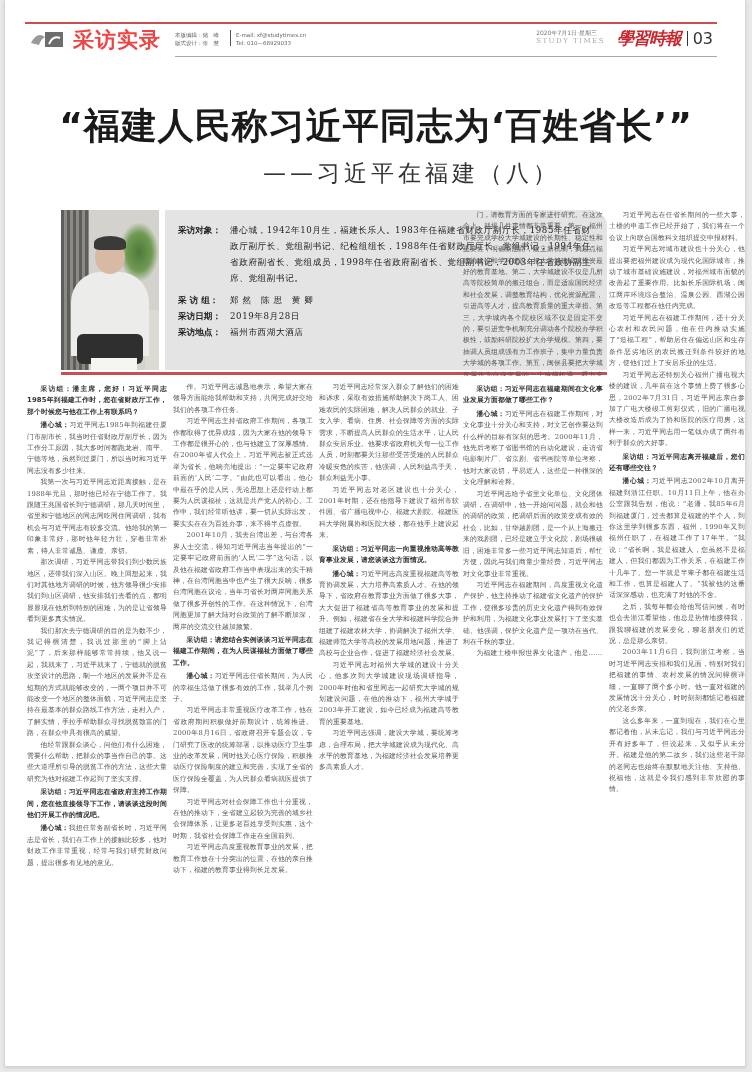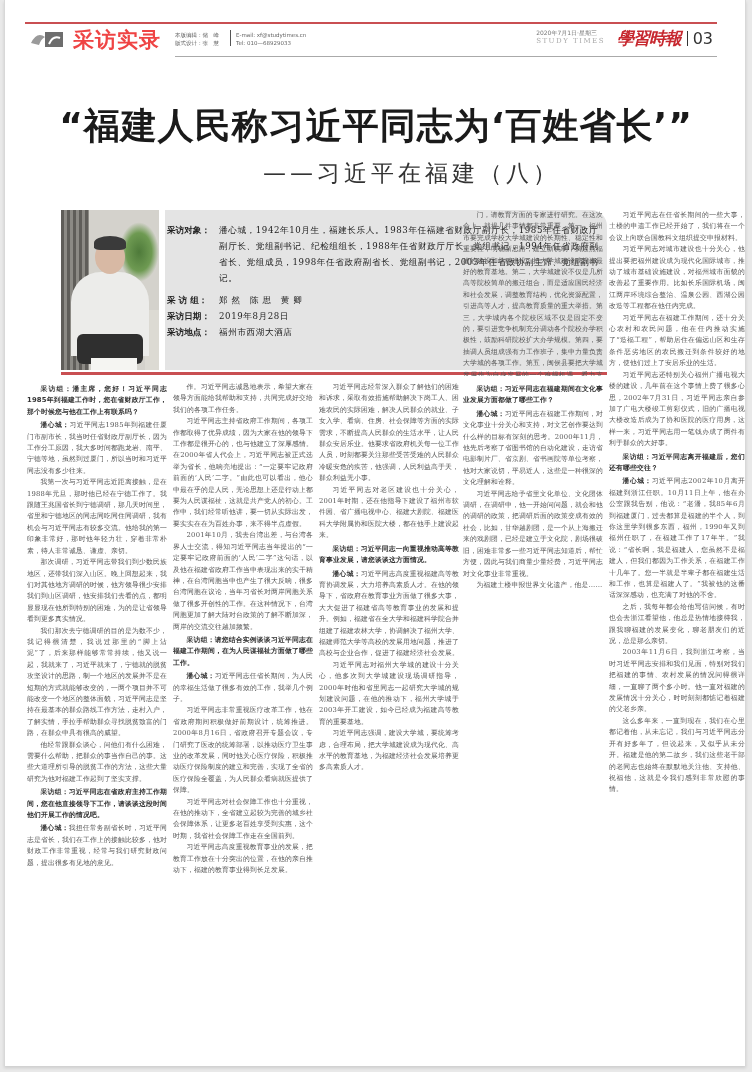--- a/index.html
+++ b/index.html
@@ -31,21 +31,21 @@
   
   .photo { position: absolute; left: 56px; top: 210px; width: 98px; height: 160px; overflow: hidden; background: #d4d2cc; }
   .photo .curtain { position: absolute; left: 0; top: 0; width: 28px; height: 160px; background: repeating-linear-gradient(90deg, #5f5d59 0 3px, #8c8a85 3px 6px); }
   .photo .plant { position: absolute; left: 58px; top: 12px; width: 40px; height: 60px; background: radial-gradient(ellipse at 50% 50%, #4e7a3a 0%, #6e9a52 45%, rgba(0,0,0,0) 70%); }
   .photo .head { position: absolute; left: 34px; top: 30px; width: 30px; height: 34px; border-radius: 50%; background: #d8b9a4; }
   .photo .hair { position: absolute; left: 33px; top: 26px; width: 32px; height: 14px; border-radius: 50% 50% 20% 20%; background: #3a3a3a; }
   .photo .body { position: absolute; left: 10px; top: 62px; width: 78px; height: 84px; border-radius: 30px 30px 0 0; background: #ececea; }
   .photo .legs { position: absolute; left: 16px; top: 124px; width: 66px; height: 30px; background: #2f2f2f; border-radius: 6px; }
   .photo .paper { position: absolute; left: 30px; top: 148px; width: 46px; height: 12px; background: #f5f5f2; }
   .photo .chair { position: absolute; left: 84px; top: 100px; width: 14px; height: 60px; background: #dcdad3; }
-  .info-box { position: absolute; left: 160px; top: 210px; width: 442px; height: 160px; background: #e4e4e4; border-radius: 0 16px 0 0; padding: 12px 2px; }
+  .info-box { position: absolute; left: 160px; top: 210px; width: 442px; height: 160px; background: #e4e4e4; border-radius: 0 16px 0 0; padding: 12px 13px; }
   .info-row { display: flex; font-size: 8.6px; line-height: 16px; color: #222; }
   .info-row .lbl { font-family: "DejaVu Sans", sans-serif; font-weight: bold; white-space: nowrap; width: 52px; }
   .info-row .val { flex: 1; letter-spacing: 0.6px; }
   .info-gap { height: 6px; }
   .info-redline { position: absolute; left: 56px; top: 372px; width: 546px; height: 3px; background: #c94f52; }
   
   .col { position: absolute; font-size: 6.8px; line-height: 11.4px; color: #555; text-align: justify; overflow: hidden; letter-spacing: 0.2px; }
   .col p { text-indent: 2em; }
   .col .q { font-family: "DejaVu Sans", sans-serif; font-weight: bold; color: #333; text-indent: 2em; margin: 2px 0; }
   .col .spk { font-family: "DejaVu Sans", sans-serif; font-weight: bold; color: #333; }
@@ -151,20 +151,21 @@
       <p>习近平同志对老区建设也十分关心，2001年时期，还在他指导下建设了福州市软件园、省广播电视中心、福建大剧院、福建医科大学附属协和医院大楼，都在他手上建设起来。</p>
       <p class="q">采访组：习近平同志一向重视推动高等教育事业发展，请您谈谈这方面情况。</p>
       <p><span class="spk">潘心城：</span><span>习近平同志高度重视福建高等教育协调发展，大力培养高素质人才。在他的领导下，省政府在教育事业方面做了很多大事，大大促进了福建省高等教育事业的发展和提升。例如，福建省在全大学和福建科学院合并组建了福建农林大学，协调解决了福州大学、福建师范大学等高校的发展用地问题，推进了高校与企业合作，促进了福建经济社会发展。</span></p>
       <p>习近平同志对福州大学城的建设十分关心，他多次到大学城建设现场调研指导，2000年时他和省里同志一起研究大学城的规划建设问题，在他的推动下，福州大学城于2003年开工建设，如今已经成为福建高等教育的重要基地。</p>
       <p>习近平同志强调，建设大学城，要统筹考虑，合理布局，把大学城建设成为现代化、高水平的教育基地，为福建经济社会发展培养更多高素质人才。</p>
     </div>
   <div class="col col4">
       <p class="q">采访组：习近平同志在福建期间在文化事业发展方面都做了哪些工作？</p>
       <p><span class="spk">潘心城：</span><span>习近平同志在福建工作期间，对文化事业十分关心和支持，对文艺创作要达到什么样的目标有深刻的思考。2000年11月，他先后考察了省图书馆的自动化建设，走访省电影制片厂、省京剧、省书画院等单位考察，他对大家说切，平易近人，这些是一种很深的文化理解和诠释。</span></p>
       <p>习近平同志给予省里文化单位、文化团体调研，在调研中，他一开始问问题，就会和他的调研的政策，把调研后面的政策变成有效的社会，比如，甘华越剧团，是一个从上海搬迁来的戏剧团，已经是建立于文化院，剧场很破旧，困难非常多一些习近平同志知道后，帮忙方便，因此与我们商量少量经费，习近平同志对文化事业非常重视。</p>
+      <p>习近平同志在福建期间，高度重视文化遗产保护，他主持推动了福建省文化遗产的保护工作，使很多珍贵的历史文化遗产得到有效保护和利用，为福建文化事业发展打下了坚实基础。他强调，保护文化遗产是一项功在当代、利在千秋的事业。</p>
       <p>为福建土楼申报世界文化遗产，他是……</p>
     </div>
   <div class="col col5">
       <p>习近平同志在任省长期间的一些大事，土楼的申遗工作已经开始了，我们将在一个会议上向联合国教科文组织提交申报材料。</p>
       <p>习近平同志对城市建设也十分关心，他提出要把福州建设成为现代化国际城市，推动了城市基础设施建设，对福州城市面貌的改善起了重要作用。比如长乐国际机场，闽江两岸环境综合整治、温泉公园、西湖公园改造等工程都在他任内完成。</p>
       <p>习近平同志在福建工作期间，还十分关心农村和农民问题，他在任内推动实施了“造福工程”，帮助居住在偏远山区和生存条件恶劣地区的农民搬迁到条件较好的地方，使他们过上了安居乐业的生活。</p>
       <p>习近平同志还特别关心福州广播电视大楼的建设，几年前在这个事情上费了很多心思，2002年7月31日，习近平同志亲自参加了广电大楼竣工剪彩仪式，旧的广播电视大楼改造后成为了协和医院的医疗用房，这样一来，习近平同志用一笔钱办成了两件有利于群众的大好事。</p>
       <p class="q">采访组：习近平同志离开福建后，您们还有哪些交往？</p>
       <p><span class="spk">潘心城：</span><span>习近平同志2002年10月离开福建到浙江任职。10月11日上午，他在办公室跟我告别，他说：“老潘，我85年6月到福建厦门，过去都算是福建的半个人，到你这里学到很多东西，福州，1990年又到福州任职了，在福建工作了17年半。”我说：“省长啊，我是福建人，您虽然不是福建人，但我们都因为工作关系，在福建工作十几年了。您一半就是半辈子都在福建生活和工作，也算是福建人了。”我被他的这番话深深感动，也充满了对他的不舍。</span></p>
       <p>之后，我每年都会给他写信问候，有时也会去浙江看望他，他总是热情地接待我，跟我聊福建的发展变化，聊老朋友们的近况，总是那么亲切。</p>

